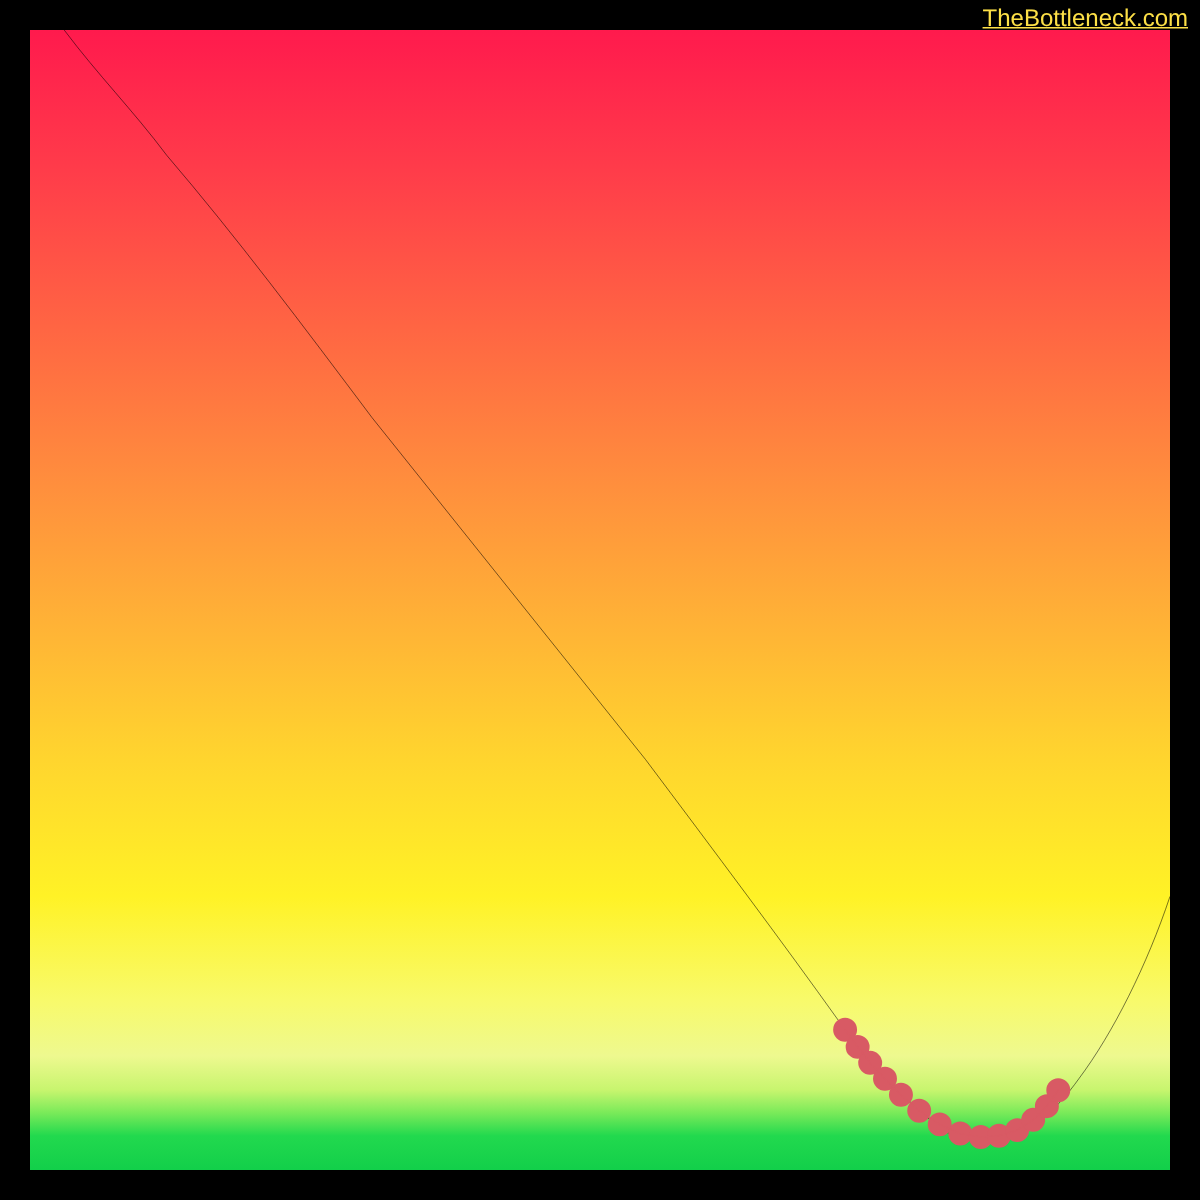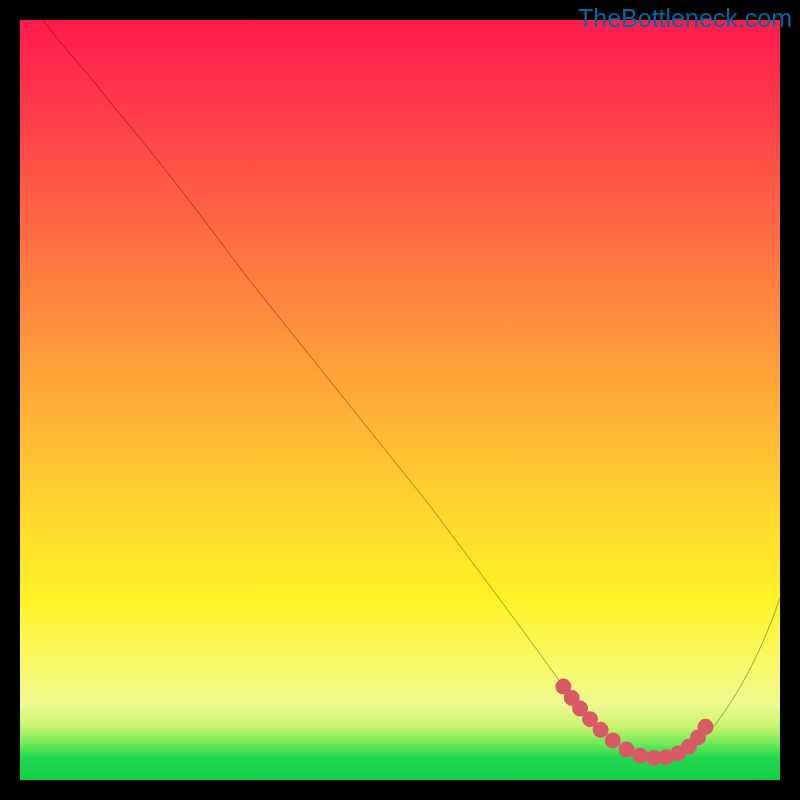--- a/index.html
+++ b/index.html
@@ -14,24 +14,25 @@
   .container {
     position: relative;
     width: 800px;
     height: 800px;
     background: #000;
   }
   .watermark {
     position: absolute;
     top: 4px;
     right: 8px;
-    color: #0369a1;
-    font-size: 25px;
+    color: #fde047;
+    font-size: 16px;
     font-weight: 500;
     z-index: 10;
+    text-decoration: underline;
   }
   .plot-area {
     position: absolute;
     left: 20px;
     top: 20px;
     width: 760px;
     height: 760px;
     overflow: hidden;
   }
   .gradient-bg {

